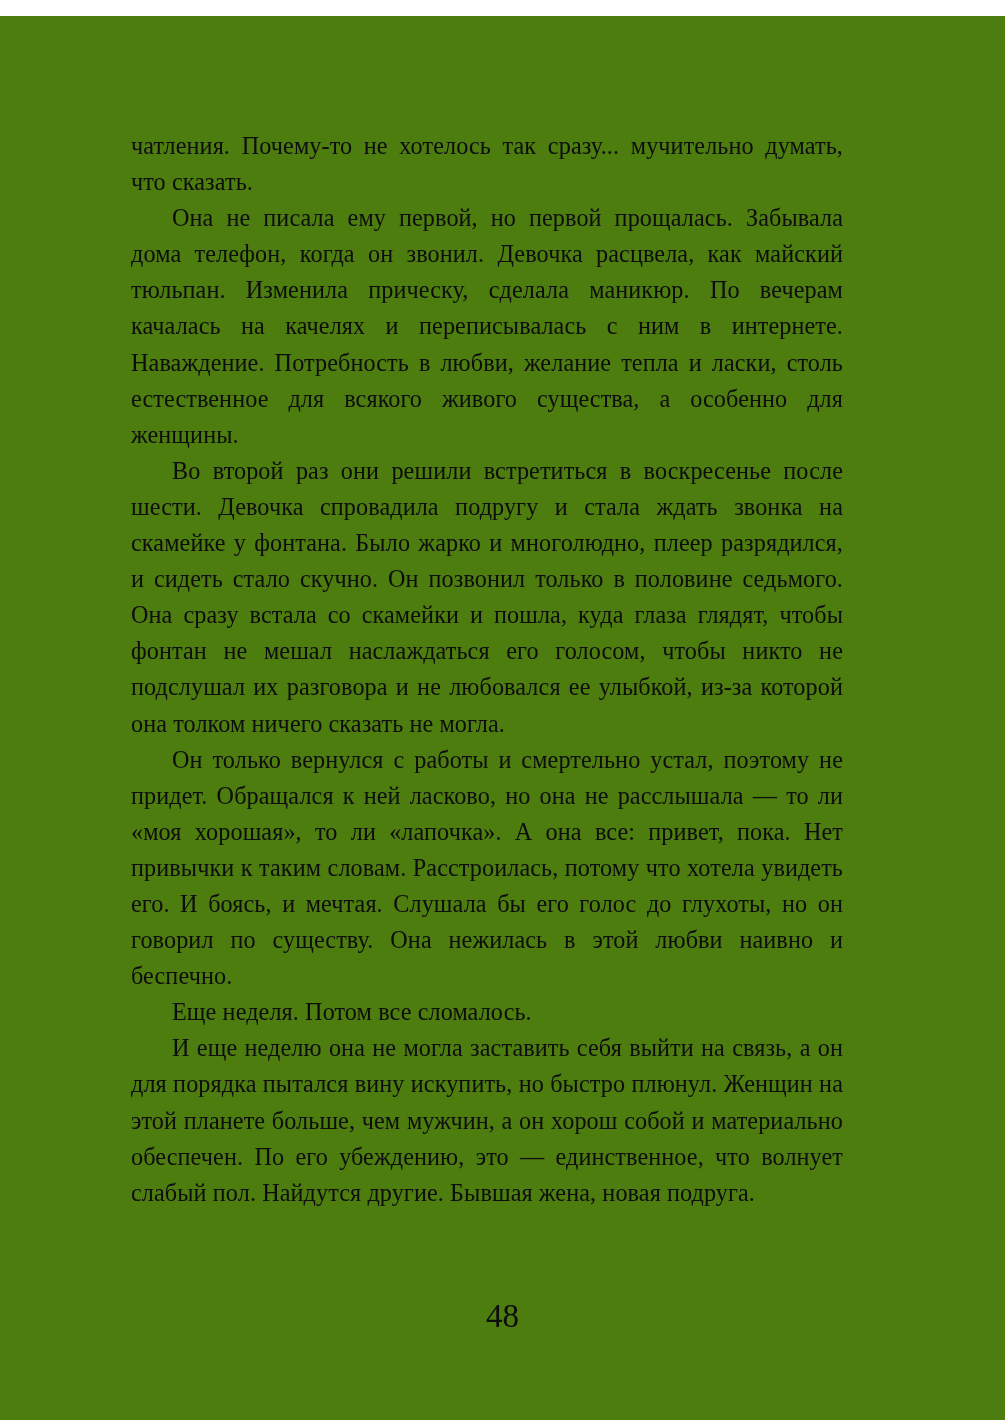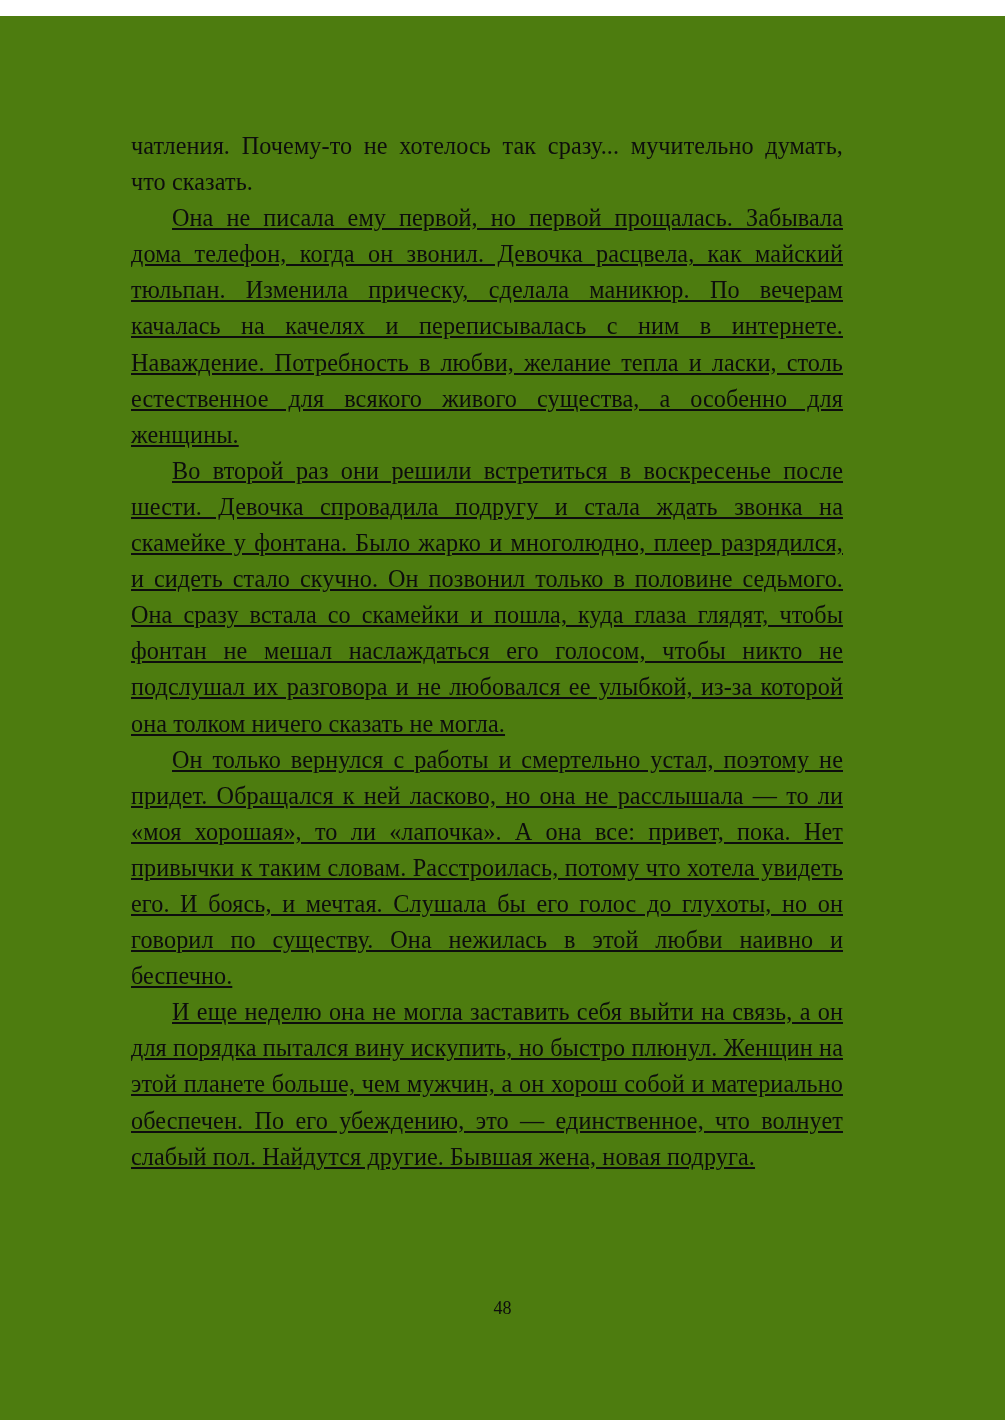--- a/index.html
+++ b/index.html
@@ -33,44 +33,44 @@
     margin: 0;
     font-size: 24.2px;
     line-height: 36.1px;
     text-align: justify;
     text-justify: inter-word;
     hyphens: manual;
     letter-spacing: 0.1px;
   }
   p.para.indent {
     text-indent: 41px;
-    text-decoration: underline;
   }
   p.para.cont {
     text-indent: 0;
   }
   .page-number {
     position: absolute;
     left: 0;
     top: 1282px;
     width: 1005px;
     text-align: center;
-    font-size: 18px;
+    font-size: 33px;
     font-family: "Liberation Serif", "DejaVu Serif", serif;
     color: #0d0d0d;
   }
 </style>
 </head>
 <body>
 
 <div class="page">
 
   <div class="text-column">
     <p class="para cont">чатления. Почему-то не хотелось так сразу... мучительно думать, что сказать.</p>
     <p class="para indent">Она не писала ему первой, но первой прощалась. За­бывала дома телефон, когда он звонил. Девочка расцве­ла, как майский тюльпан. Изменила прическу, сделала маникюр. По вечерам качалась на качелях и переписыва­лась с ним в интернете. Наваждение. Потребность в люб­ви, желание тепла и ласки, столь естественное для всяко­го живого существа, а особенно для женщины.</p>
     <p class="para indent">Во второй раз они решили встретиться в воскресе­нье после шести. Девочка спровадила подругу и стала ждать звонка на скамейке у фонтана. Было жарко и многолюдно, плеер разрядился, и сидеть стало скучно. Он позвонил только в половине седьмого. Она сразу встала со скамейки и пошла, куда глаза глядят, чтобы фонтан не мешал наслаждаться его голосом, чтобы ни­кто не подслушал их разговора и не любовался ее улыб­кой, из-за которой она толком ничего сказать не могла.</p>
     <p class="para indent">Он только вернулся с работы и смертельно устал, по­этому не придет. Обращался к ней ласково, но она не расслышала — то ли «моя хорошая», то ли «лапочка». А она все: привет, пока. Нет привычки к таким словам. Расстроилась, потому что хотела увидеть его. И боясь, и мечтая. Слушала бы его голос до глухоты, но он гово­рил по существу. Она нежилась в этой любви наивно и беспечно.</p>
+    <p class="para indent">Еще неделя. Потом все сломалось.</p>
     <p class="para indent">И еще неделю она не могла заставить себя выйти на связь, а он для порядка пытался вину искупить, но быстро плюнул. Женщин на этой планете больше, чем мужчин, а он хорош собой и материально обеспечен. По его убеждению, это — единственное, что волнует сла­бый пол. Найдутся другие. Бывшая жена, новая подруга.</p>
   </div>
 
   <div class="page-number">48</div>
 
 </div>
 
 </body></html>

